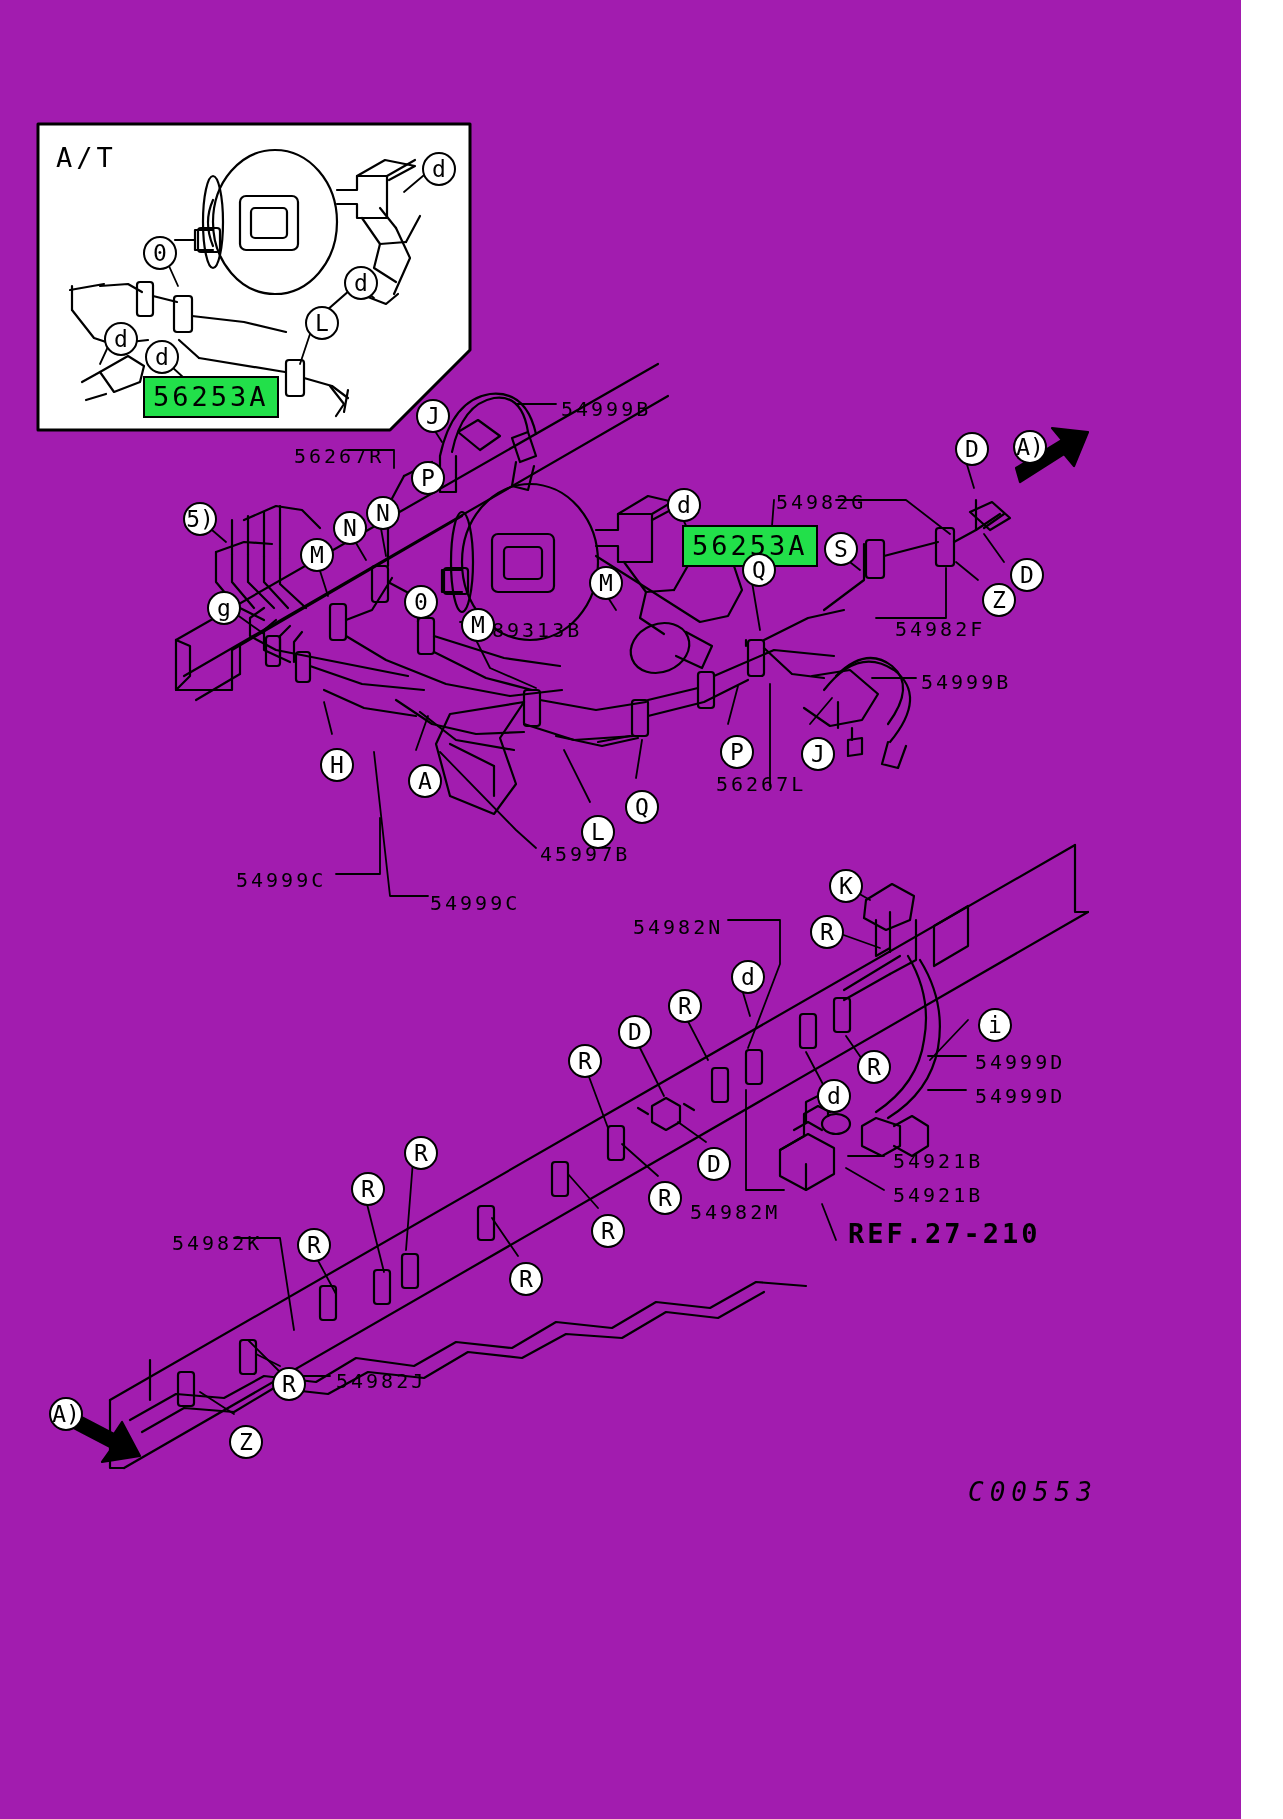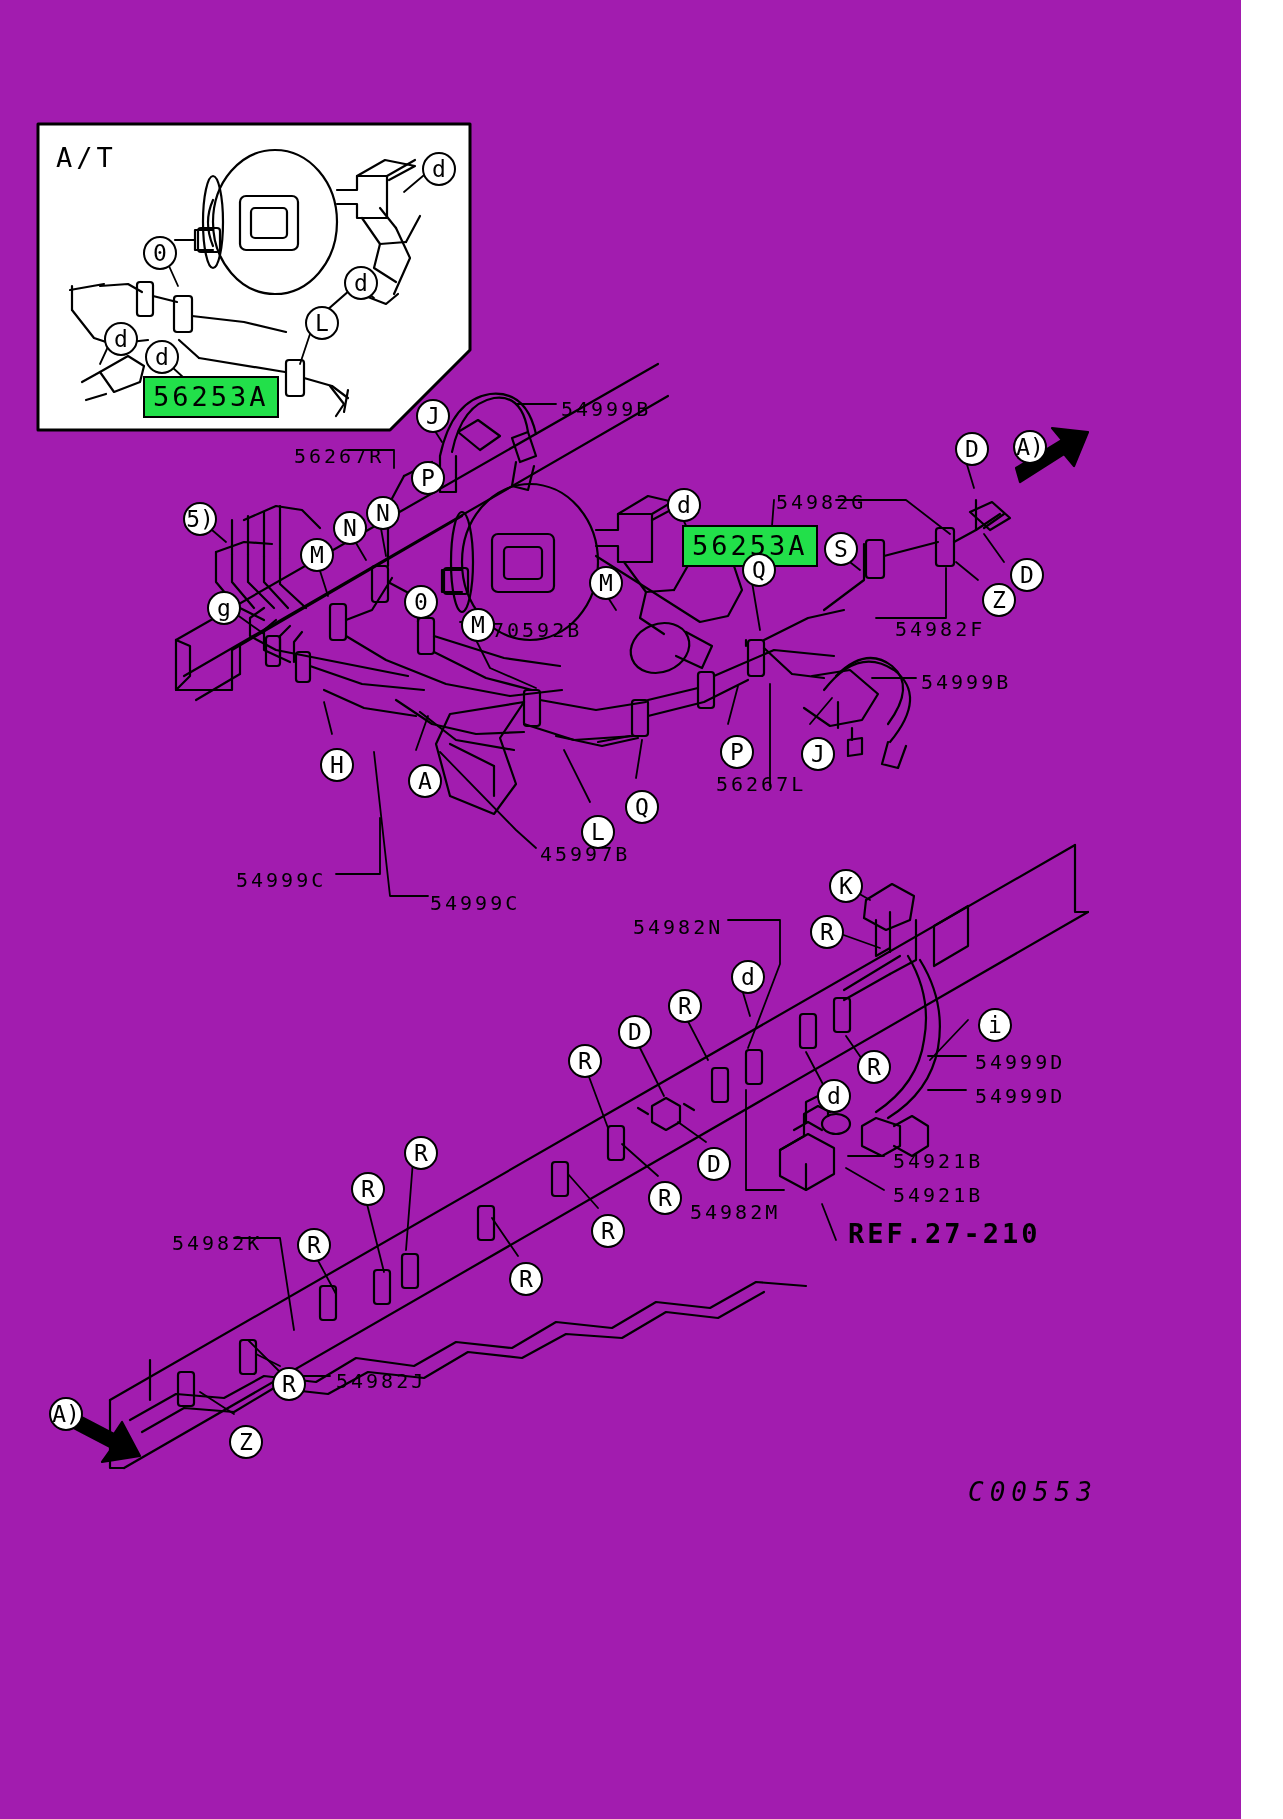--- a/index.html
+++ b/index.html
@@ -280,21 +280,21 @@
   </svg>
 
   <div class="atlabel" style="left:56px;top:142px;">A/T</div>
 
   <div class="hl" style="left:143px;top:376px;">56253A</div>
   <div class="hl" style="left:682px;top:525px;">56253A</div>
 
   <div class="lbl" style="left:561px;top:397px;">54999B</div>
   <div class="lbl" style="left:262px;top:444px;margin-left:32px;">56267R</div>
   <div class="lbl" style="left:776px;top:490px;">54982G</div>
-  <div class="lbl" style="left:492px;top:618px;">70592B</div>
+  <div class="lbl" style="left:492px;top:618px;">89313B</div>
   <div class="lbl" style="left:880px;top:617px;margin-left:15px;">54982F</div>
   <div class="lbl" style="left:921px;top:670px;">54999B</div>
   <div class="lbl" style="left:716px;top:772px;">56267L</div>
   <div class="lbl" style="left:540px;top:842px;">45997B</div>
   <div class="lbl" style="left:236px;top:868px;">54999C</div>
   <div class="lbl" style="left:430px;top:891px;">54999C</div>
   <div class="lbl" style="left:633px;top:915px;">54982N</div>
   <div class="lbl" style="left:975px;top:1050px;">54999D</div>
   <div class="lbl" style="left:975px;top:1084px;">54999D</div>
   <div class="lbl" style="left:893px;top:1149px;">54921B</div>

